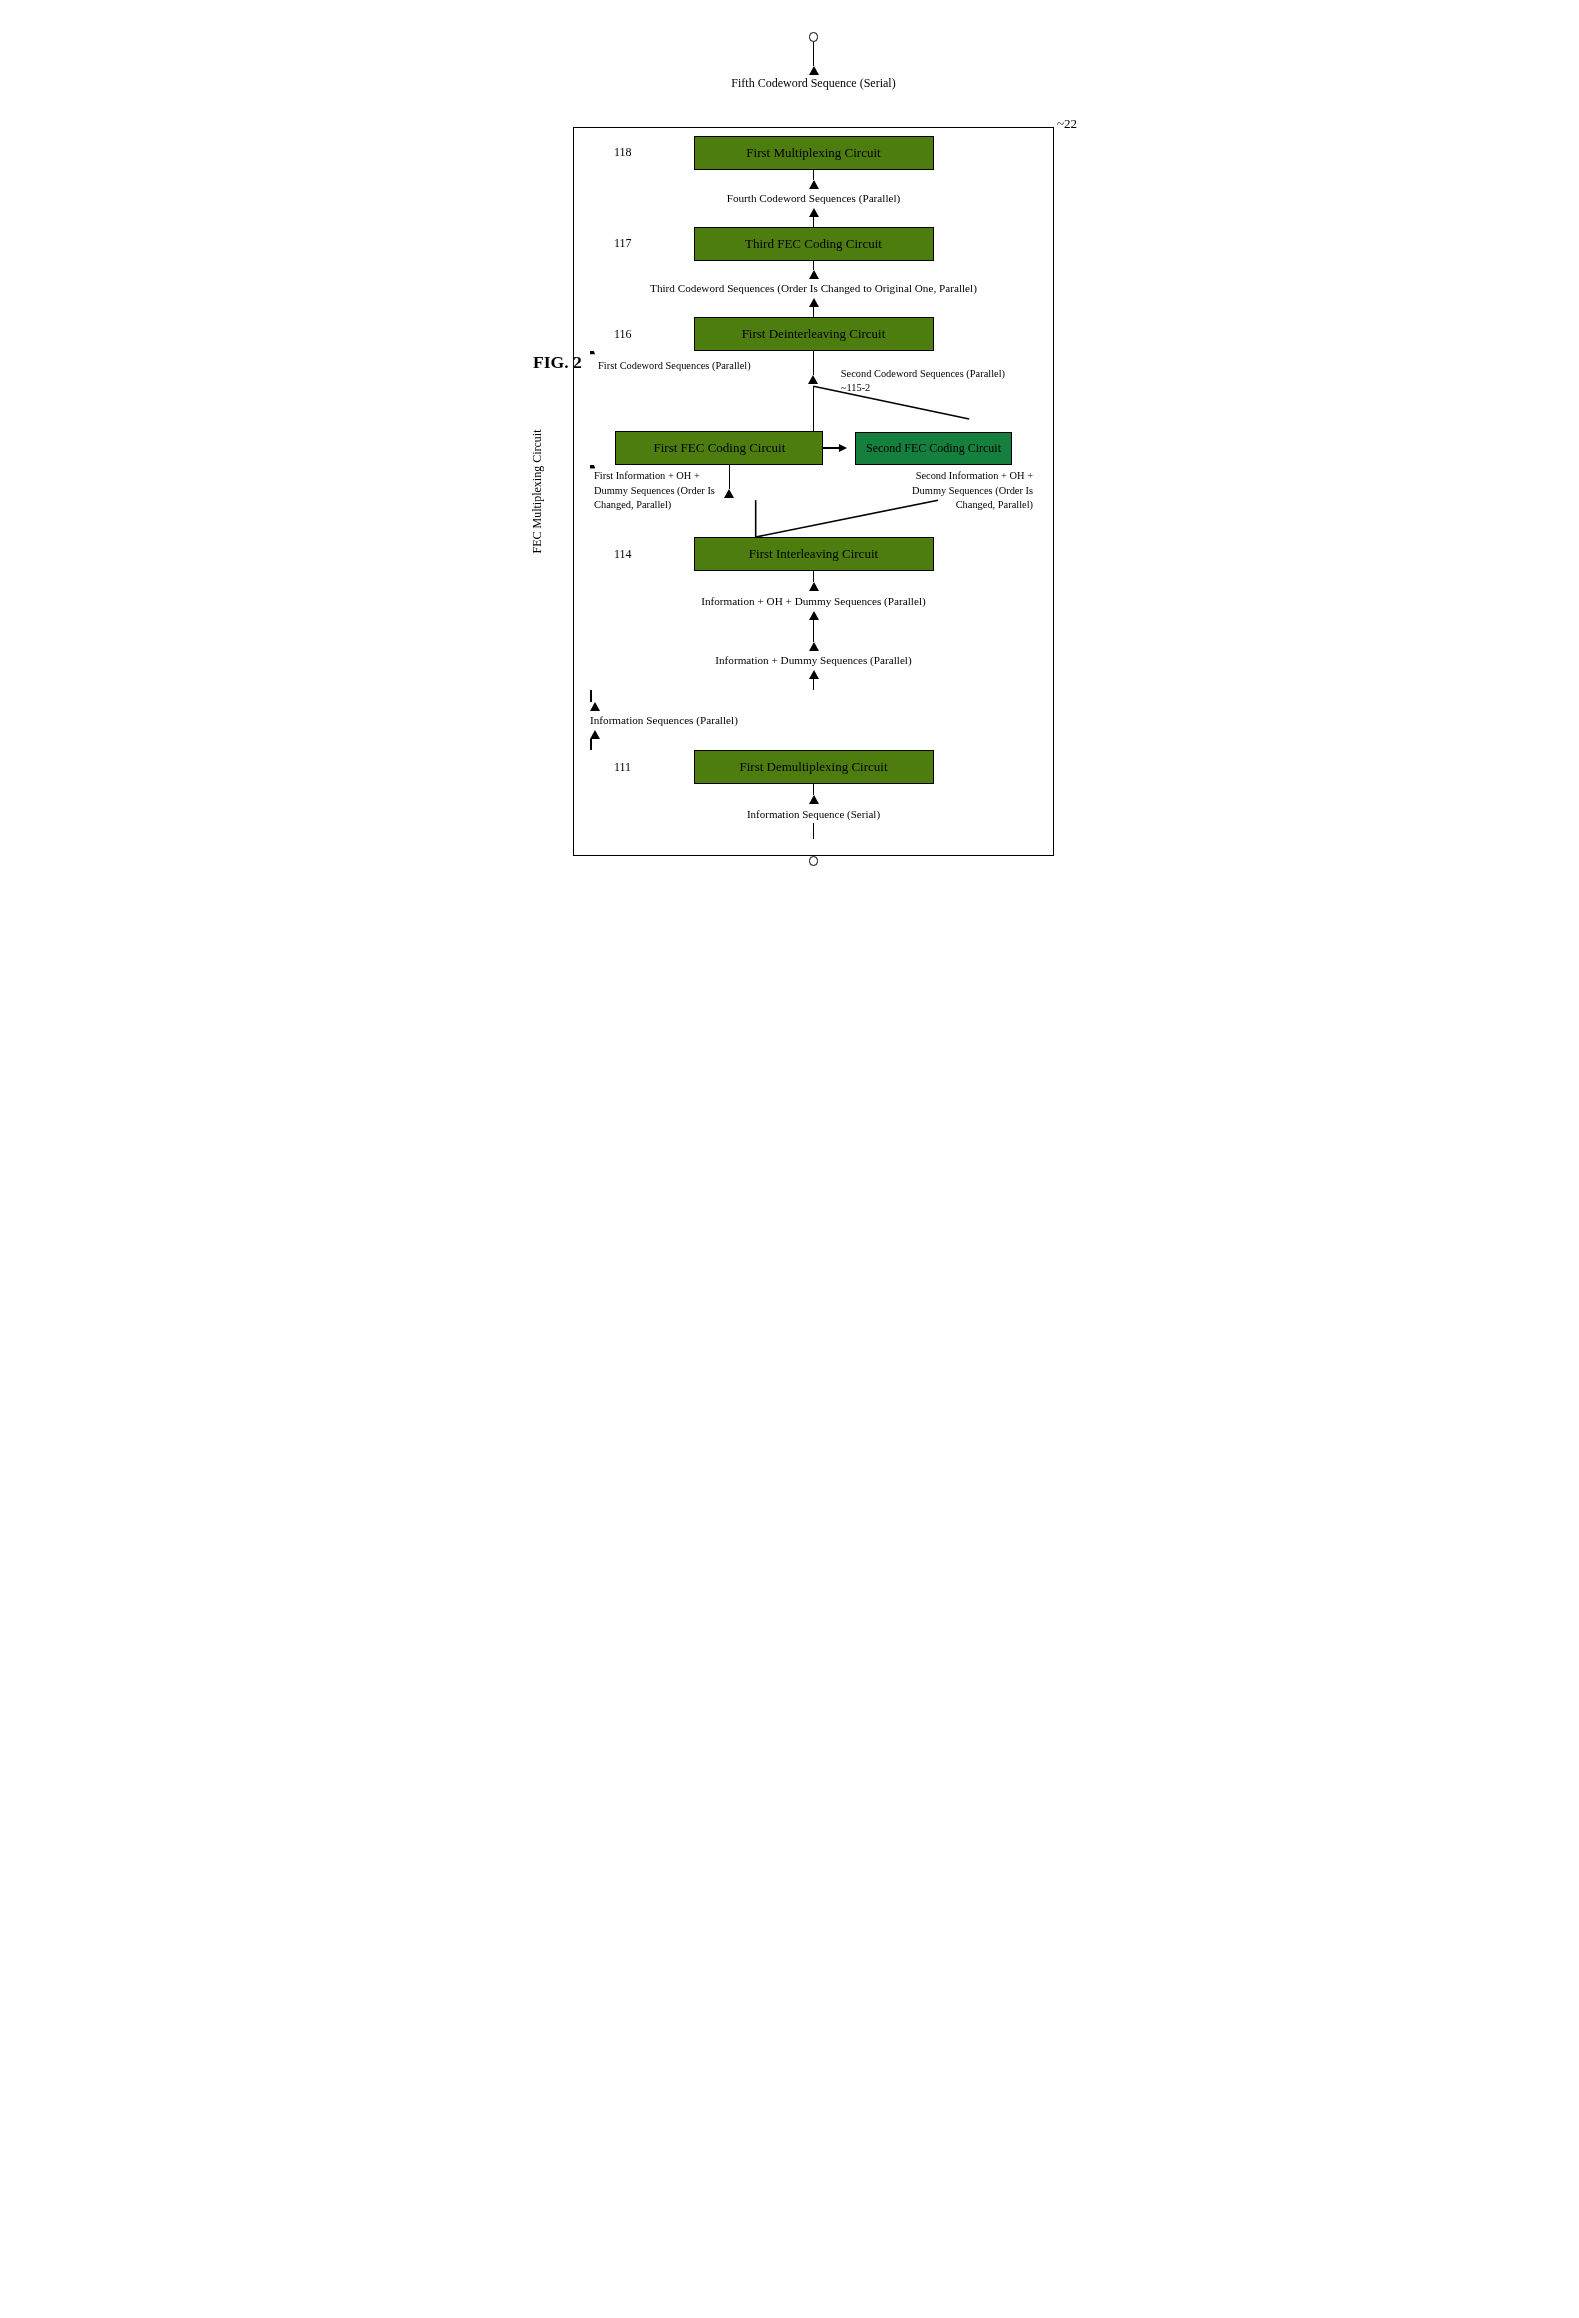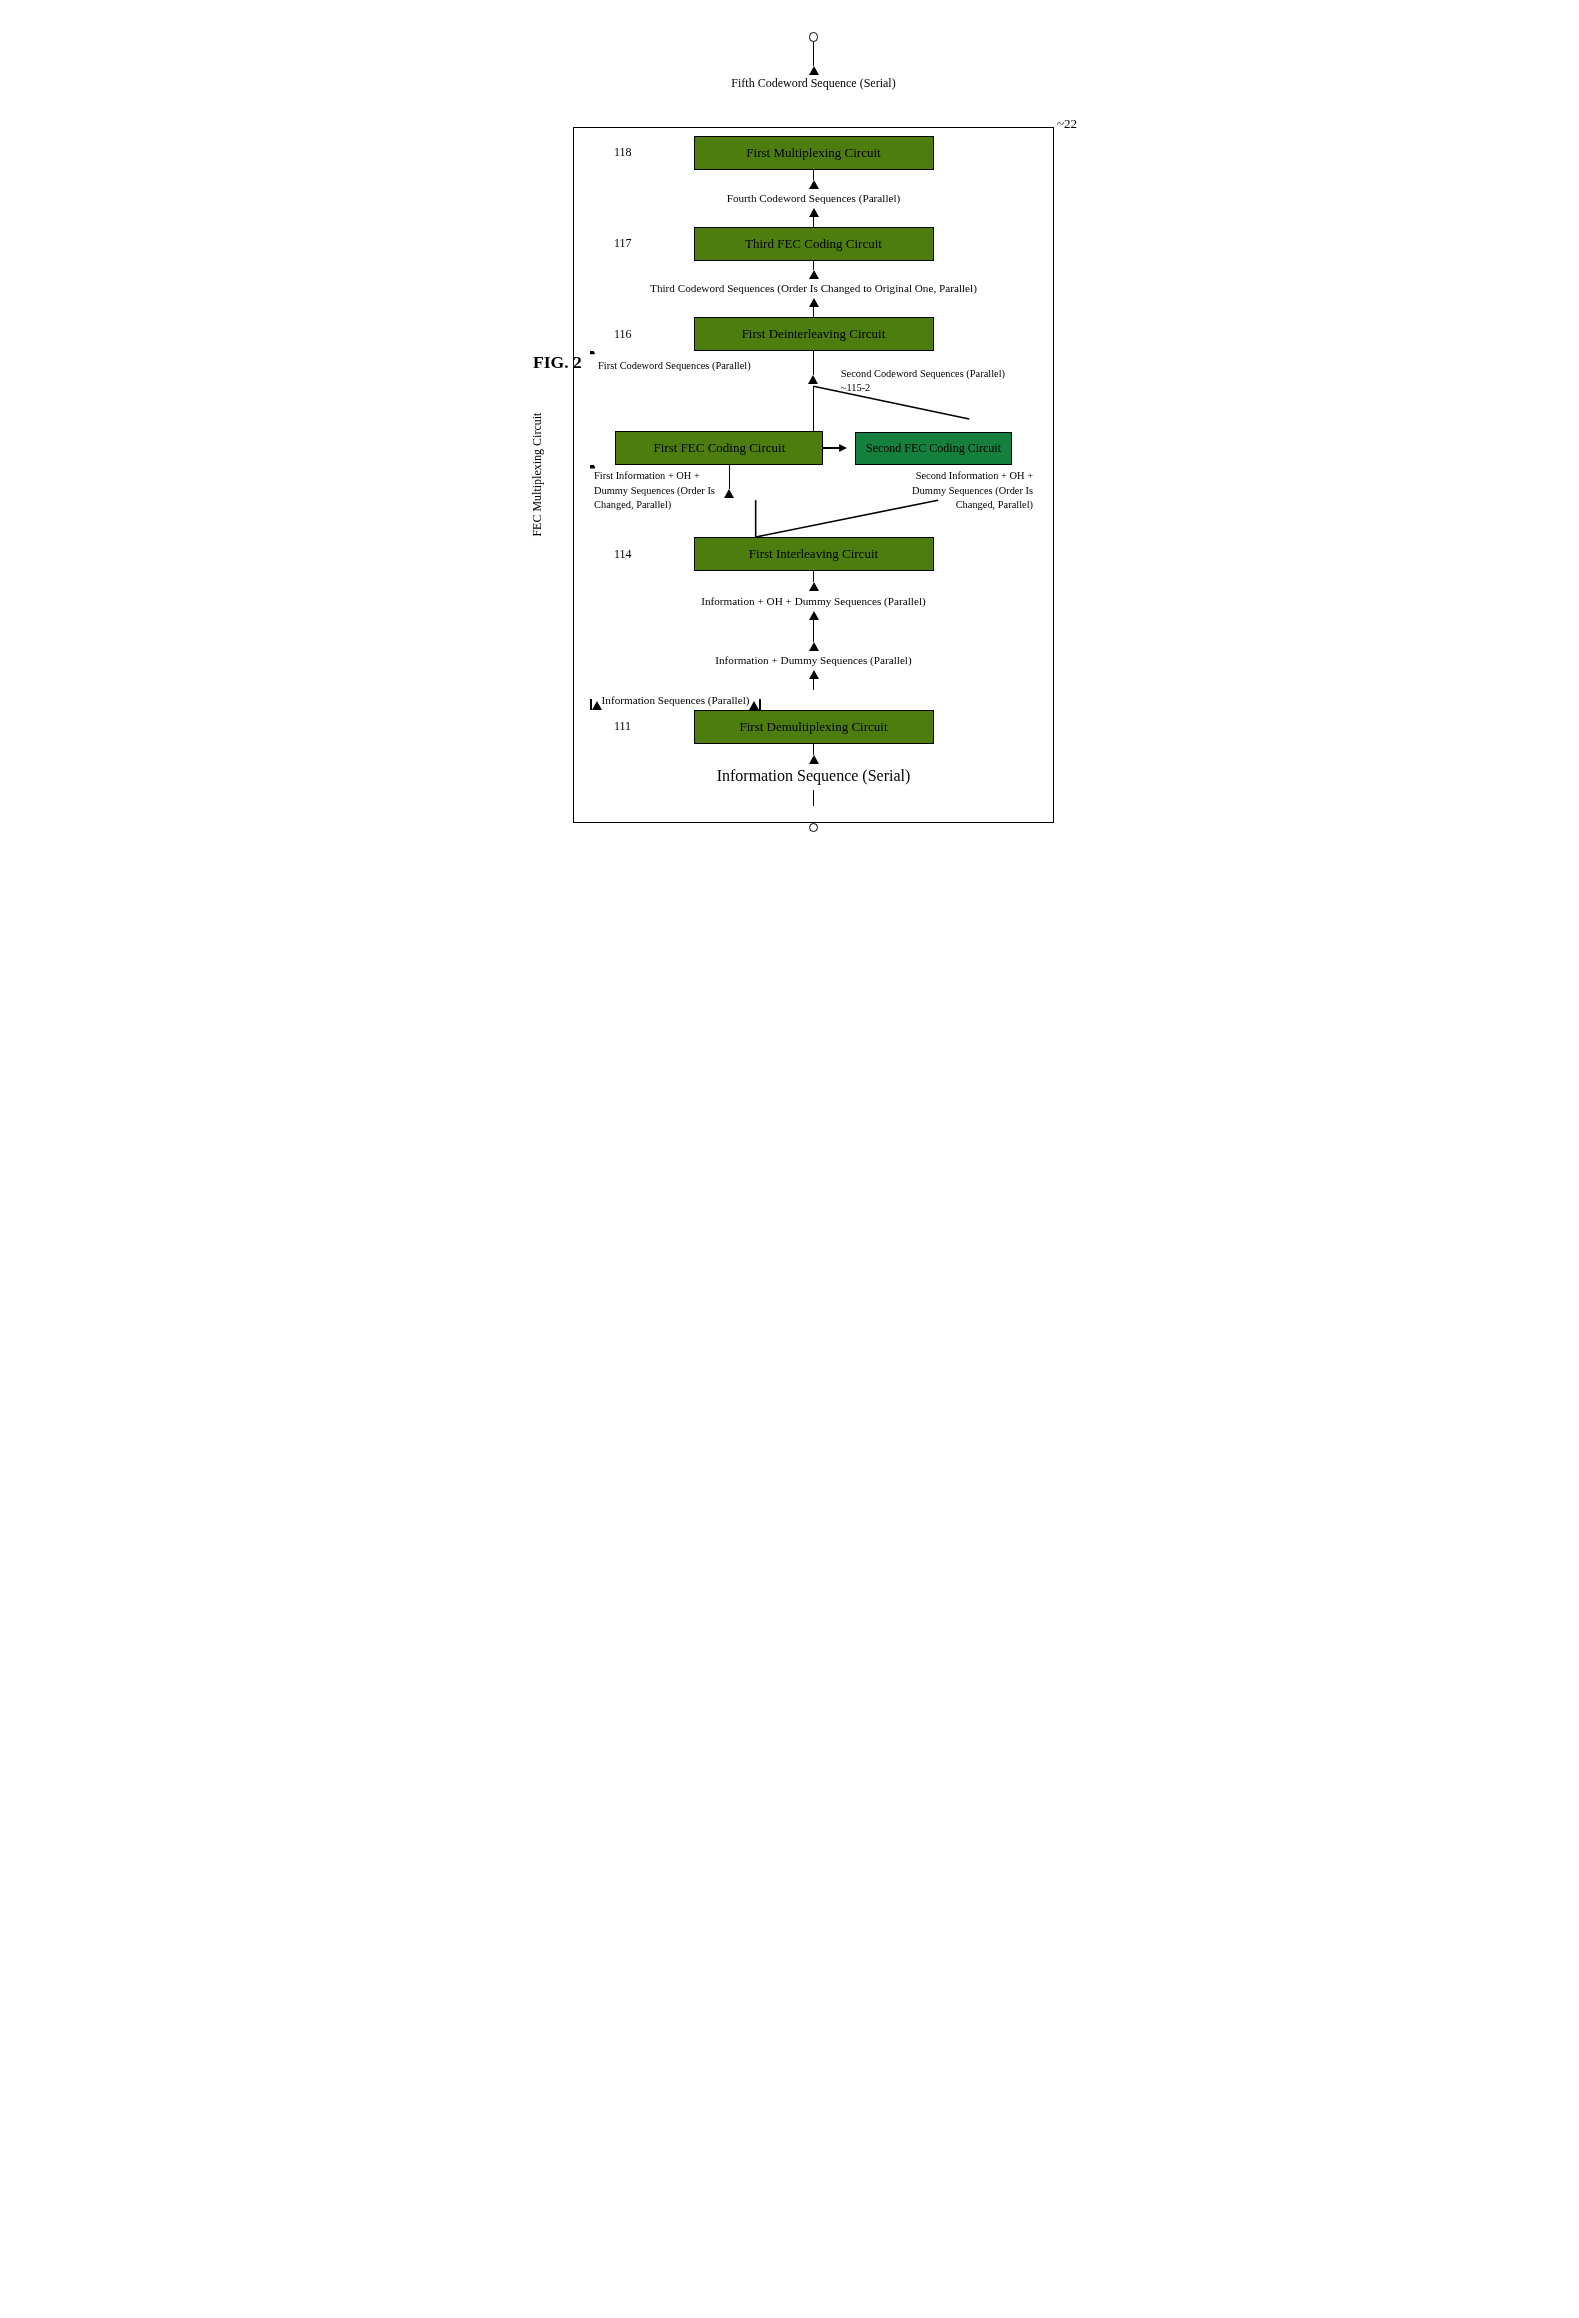--- a/index.html
+++ b/index.html
@@ -256,41 +256,41 @@
 
       <div style="display:flex;flex-direction:column;align-items:center;width:100%;">
         <div style="width:1.6px;height:11.2px;background:#000;"></div>
         <div class="arrowhead-up"></div>
         <div class="signal-label" style="font-size:11.2px;margin:2.4px 0;">Information + Dummy Sequences (Parallel)</div>
         <div class="arrowhead-up"></div>
         <div style="width:1.6px;height:11.2px;background:#000;"></div>
       </div>
 
 
-      <div style="display:flex;flex-direction:row;align-items:flex-end;width:100%;">
+      <div style="display:flex;flex-direction:column;align-items:flex-start;width:100%;">
         <div style="width:1.6px;height:11.2px;background:#000;"></div>
         <div class="arrowhead-up"></div>
         <div class="signal-label" style="font-size:11.2px;margin:2.4px 0;">Information Sequences (Parallel)</div>
         <div class="arrowhead-up"></div>
         <div style="width:1.6px;height:11.2px;background:#000;"></div>
       </div>
 
       <div class="step">
         <div style="position:relative;display:flex;align-items:center;width:100%;justify-content:center;">
           <span style="position:absolute;left:24px;font-size:12px;">111</span>
           <div class="circuit-box wide">
             <span>First Demultiplexing Circuit</span>
           </div>
         </div>
       </div>
 
       <div style="display:flex;flex-direction:column;align-items:center;width:100%;">
         <div style="width:1.6px;height:11.2px;background:#000;"></div>
         <div class="arrowhead-up"></div>
-        <div class="signal-label" style="font-size:16px;margin:2.4px 0;">Information Sequence (Serial)</div>
+        <div class="signal-label" style="font-size:11px;margin:2.4px 0;">Information Sequence (Serial)</div>
         <div style="width:1.6px;height:16px;background:#000;"></div>
       </div>
 
     </div>
   </div>
 
   <div style="display:flex;flex-direction:column;align-items:center;margin-left:48px;">
     <div class="connector-dot"></div>
   </div>
 

